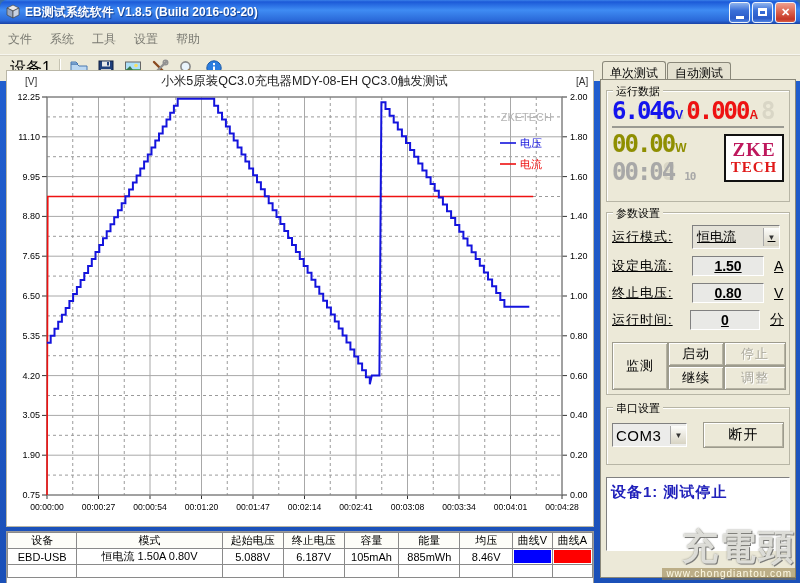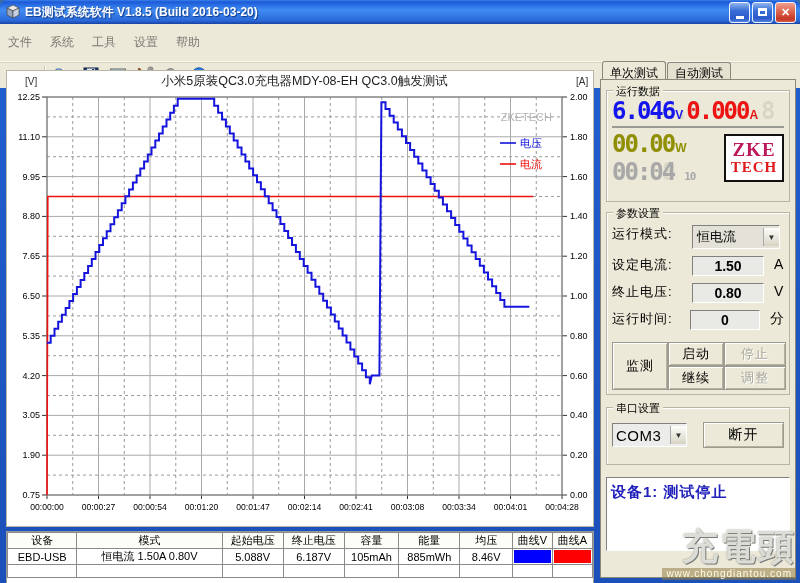--- a/index.html
+++ b/index.html
@@ -24,28 +24,28 @@
     display:flex; align-items:center; justify-content:center;
     color:#fff; font-size:11px; font-weight:bold; line-height:1; cursor:default;
     background:linear-gradient(180deg,#8fb4ee 0%,#3a6fd8 40%,#2a5ac8 80%,#4f82e0 100%);
   }
   .tb-btn.close { background:linear-gradient(180deg,#f0a090 0%,#dd6550 45%,#c53726 85%,#d95c45 100%); }
   .tb-btn .min-glyph{ display:block; width:8px; height:3px; background:#fff; margin-top:10px;}
   .tb-btn .max-glyph{ display:block; width:9px; height:8px; border:2px solid #fff; border-top-width:3px;}
 
   
   .menubar {
-    height:37px; background:#ece9d8; display:flex; align-items:center; padding-left:8px;
+    height:30px; background:#ece9d8; display:flex; align-items:center; padding-left:8px;
   }
   .menu-item { font-size:12px; color:#7a7a72; margin-right:18px; }
   .toolbar {
     height:27px; background:#ece9d8; display:flex; align-items:center; padding-left:6px;
     border-top:1px solid #f7f6ef; box-shadow:0 1px 0 #d8d4c4 inset;
   }
-  .device-tab { font-size:10px; color:#000; padding:3px 6px 3px 4px; }
+  .device-tab { font-size:16px; color:#000; padding:3px 6px 3px 4px; }
   .tool-sep { width:2px; height:18px; border-left:1px solid #c6c3b2; border-right:1px solid #fff; margin:0 6px 0 2px; }
   .tool-btn { width:24px; height:22px; display:flex; align-items:center; justify-content:center; margin-right:3px; border:1px solid transparent; }
   .tool-btn svg { width:18px; height:18px; }
 
   
   .content { position:absolute; left:4px; right:4px; top:70px; bottom:4px; }
   .chart-panel {
     position:absolute; left:2px; top:0; width:588px; height:457px; background:#fff;
     border:1px solid #b9b6a6;
   }
@@ -93,21 +93,21 @@
   .time-sec { font-family:"DejaVu Sans Mono", monospace; font-weight:bold; font-size:11px; letter-spacing:-1px; margin:0 0 1px 10px; }
   .zke-logo {
     width:60px; height:48px; background:#fff; border:2px solid #111; margin-top:2px;
     display:flex; flex-direction:column; align-items:center; justify-content:center;
   }
   .zke-l1 { font-family:"Liberation Serif", serif; font-weight:bold; font-size:19px; color:#be185d; letter-spacing:1px; line-height:1; }
   .zke-l2 { font-family:"Liberation Serif", serif; font-weight:bold; font-size:15px; color:#e01a1a; letter-spacing:1px; line-height:1.1; }
 
   
   .gb-params { padding-top:12px; }
-  .prow { display:flex; margin-bottom:7px; }
+  .prow { display:flex; align-items:center; margin-bottom:7px;text-decoration:underline; }
   .plabel { font-size:13px; color:#000; width:80px; letter-spacing:1px; }
   .pbox {
     width:72px; height:20px; background:#e9e9e6; text-align:center; font-size:14px; font-weight:bold;
     border:1px solid; border-color:#808080 #fff #fff #808080; line-height:18px; color:#000;
   }
   .pcombo { width:88px; height:24px; background:#e4e2d8; border:1px solid; border-color:#808080 #fff #fff #808080;
     display:flex; align-items:center; font-size:13px; }
   .pcombo .ctext { flex:1; padding-left:4px; }
   .drop-btn { width:16px; height:18px; background:linear-gradient(180deg,#fdfdfb,#d8d4c4); border-left:1px solid #aaa;
     display:flex; align-items:center; justify-content:center; font-size:8px; color:#333; }

